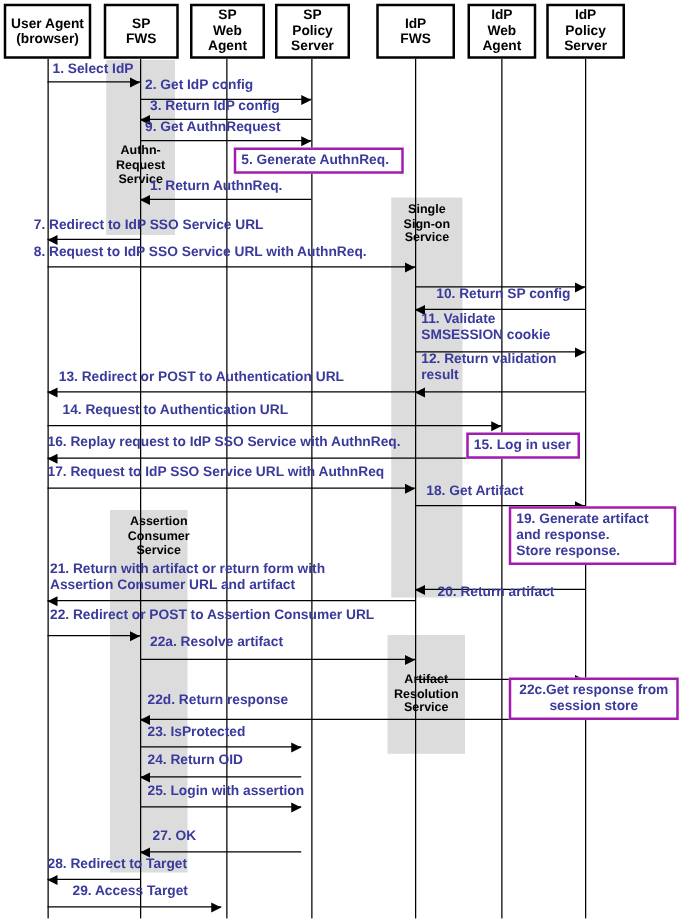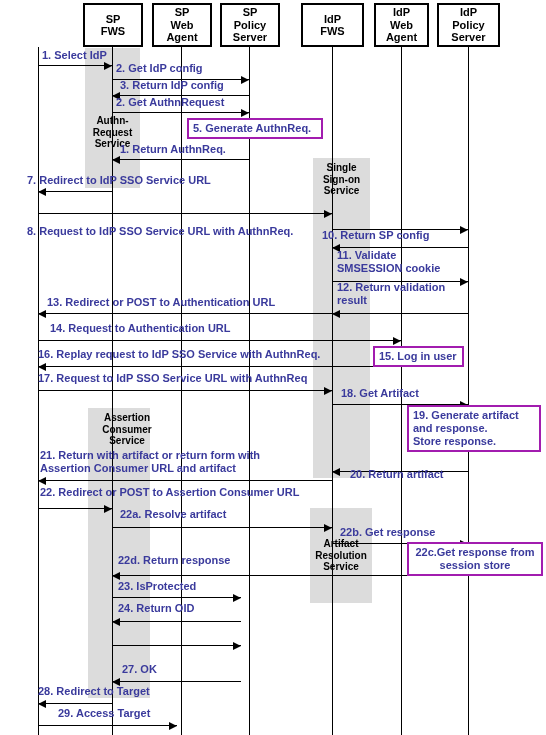--- a/index.html
+++ b/index.html
@@ -129,35 +129,35 @@
     <div class="arrowhead right" style="top: 61.5px; left: 104px;"></div>
     <div class="msg-label" style="left: 42px; top: 49px; width: 140px;">1. Select IdP</div>
     <div class="msg" style="left: 112px; top: 79px; width: 137px;"></div>
     <div class="arrowhead right" style="top: 75.5px; left: 241px;"></div>
     <div class="msg-label" style="left: 116px; top: 62px; width: 150px;">2. Get IdP config</div>
     <div class="msg" style="left: 112px; top: 95px; width: 137px;"></div>
     <div class="arrowhead left" style="top: 91.5px; left: 112px;"></div>
     <div class="msg-label" style="left: 120px; top: 79px; width: 160px;">3. Return IdP config</div>
     <div class="msg" style="left: 112px; top: 112px; width: 137px;"></div>
     <div class="arrowhead right" style="top: 108.5px; left: 241px;"></div>
-    <div class="msg-label" style="left: 116px; top: 96px; width: 170px;">2. Get AuthnRequest</div>
+    <div class="msg-label" style="left: 116px; top: 96px; width: 170px;">9. Get AuthnRequest</div>
     <div class="msg" style="left: 112px; top: 159px; width: 137px;"></div>
     <div class="arrowhead left" style="top: 155.5px; left: 112px;"></div>
     <div class="msg-label" style="left: 120px; top: 143px; width: 170px;">1. Return AuthnReq.</div>
     <div class="msg" style="left: 38px; top: 191px; width: 74px;"></div>
     <div class="arrowhead left" style="top: 187.5px; left: 38px;"></div>
     <div class="msg-label" style="left: 27px; top: 174px; width: 260px;">7. Redirect to IdP SSO Service URL</div>
     <div class="msg" style="left: 38px; top: 213px; width: 294px;"></div>
     <div class="arrowhead right" style="top: 209.5px; left: 324px;"></div>
-    <div class="msg-label" style="left: 27px; top: 196px; width: 320px; margin-top: 29px;">8. Request to IdP SSO Service URL with AuthnReq.</div>
+    <div class="msg-label" style="left: 27px; top: 196px; width: 320px;">8. Request to IdP SSO Service URL with AuthnReq.</div>
     <div class="msg" style="left: 332px; top: 229px; width: 136px;"></div>
     <div class="arrowhead right" style="top: 225.5px; left: 460px;"></div>
     <div class="msg" style="left: 332px; top: 247px; width: 136px;"></div>
     <div class="arrowhead left" style="top: 243.5px; left: 332px;"></div>
-    <div class="msg-label" style="left: 322px; top: 229px; width: 150px;">10. Return SP config</div>
+    <div class="msg-label" style="left: 349px; top: 229px; width: 150px;">10. Return SP config</div>
     <div class="msg" style="left: 332px; top: 281px; width: 136px;"></div>
     <div class="arrowhead right" style="top: 277.5px; left: 460px;"></div>
     <div class="msg-label" style="left: 337px; top: 249px; width: 180px;">11. Validate
      SMSESSION cookie</div>
     <div class="msg" style="left: 332px; top: 313px; width: 136px;"></div>
     <div class="arrowhead left" style="top: 309.5px; left: 332px;"></div>
     <div class="msg-label" style="left: 337px; top: 281px; width: 170px;">12. Return validation
       result</div>
     <div class="msg" style="left: 38px; top: 313px; width: 294px;"></div>
     <div class="arrowhead left" style="top: 309.5px; left: 38px;"></div>
@@ -182,48 +182,50 @@
     <div class="msg-label" style="left: 40px; top: 449px; width: 300px;">21. Return with artifact or return form with
       Assertion Consumer URL and artifact</div>
     <div class="msg" style="left: 38px; top: 508px; width: 74px;"></div>
     <div class="arrowhead right" style="top: 504.5px; left: 104px;"></div>
     <div class="msg-label" style="left: 40px; top: 486px; width: 330px;">22. Redirect or POST to Assertion Consumer URL</div>
     <div class="msg" style="left: 112px; top: 527px; width: 220px;"></div>
     <div class="arrowhead right" style="top: 523.5px; left: 324px;"></div>
     <div class="msg-label" style="left: 120px; top: 508px; width: 170px;">22a. Resolve artifact</div>
     <div class="msg" style="left: 332px; top: 543px; width: 136px;"></div>
     <div class="arrowhead right" style="top: 539.5px; left: 460px;"></div>
-    <div class="msg-label" style="left: 340px; top: 526px; width: 150px;">22b. Get response</div>
     <div class="msg" style="left: 112px; top: 575px; width: 356px;"></div>
     <div class="arrowhead left" style="top: 571.5px; left: 112px;"></div>
     <div class="msg-label" style="left: 118px; top: 554px; width: 180px;">22d. Return response</div>
     <div class="msg" style="left: 112px; top: 597px; width: 129px;"></div>
     <div class="arrowhead right" style="top: 593.5px; left: 233px;"></div>
     <div class="msg-label" style="left: 118px; top: 580px; width: 140px;">23. IsProtected</div>
     <div class="msg" style="left: 112px; top: 621px; width: 129px;"></div>
     <div class="arrowhead left" style="top: 617.5px; left: 112px;"></div>
     <div class="msg-label" style="left: 118px; top: 602px; width: 140px;">24. Return OID</div>
     <div class="msg" style="left: 112px; top: 645px; width: 129px;"></div>
     <div class="arrowhead right" style="top: 641.5px; left: 233px;"></div>
+    <div class="msg-label" style="left: 118px; top: 627px; width: 190px;">25. Login with assertion</div>
     <div class="msg" style="left: 112px; top: 681px; width: 129px;"></div>
     <div class="arrowhead left" style="top: 677.5px; left: 112px;"></div>
     <div class="msg-label" style="left: 122px; top: 663px; width: 80px;">27. OK</div>
     <div class="msg" style="left: 38px; top: 703px; width: 74px;"></div>
     <div class="arrowhead left" style="top: 699.5px; left: 38px;"></div>
     <div class="msg-label" style="left: 38px; top: 685px; width: 180px;">28. Redirect to Target</div>
     <div class="msg" style="left: 38px; top: 725px; width: 139px;"></div>
     <div class="arrowhead right" style="top: 721.5px; left: 169px;"></div>
     <div class="msg-label" style="left: 58px; top: 707px; width: 160px;">29. Access Target</div>
     <div class="note" style="left: 187px; top: 118px; width: 136px; min-height: 20px;">5. Generate AuthnReq.</div>
     <div class="note" style="left: 373px; top: 346px; width: 91px; min-height: 20px;">15. Log in user</div>
     <div class="note" style="left: 407px; top: 405px; width: 134px; min-height: 43px;">19. Generate artifact
       and response.
       Store response.</div>
     <div class="note center" style="left: 407px; top: 542px; width: 136px; min-height: 29px;">22c.Get response from
 session store</div>
+    <div class="actor-box" style="left: 3px; top: 3px; width: 70px; height: 44px;">User Agent
+(browser)</div>
     <div class="actor-box" style="left: 83px; top: 3px; width: 60px; height: 44px;">SP
 FWS</div>
     <div class="actor-box" style="left: 152px; top: 3px; width: 60px; height: 44px;">SP
 Web
 Agent</div>
     <div class="actor-box" style="left: 220px; top: 3px; width: 60px; height: 44px;">SP
 Policy
 Server</div>
     <div class="actor-box" style="left: 301px; top: 3px; width: 63px; height: 44px;">IdP
 FWS</div>

